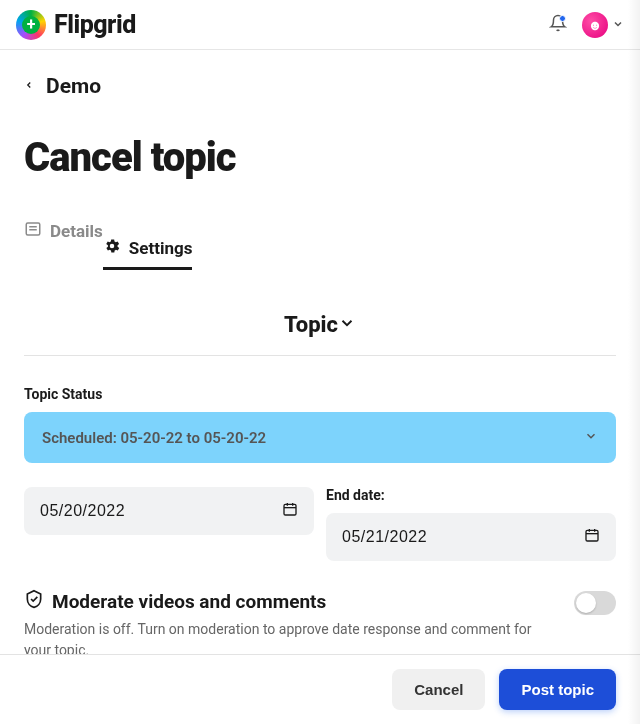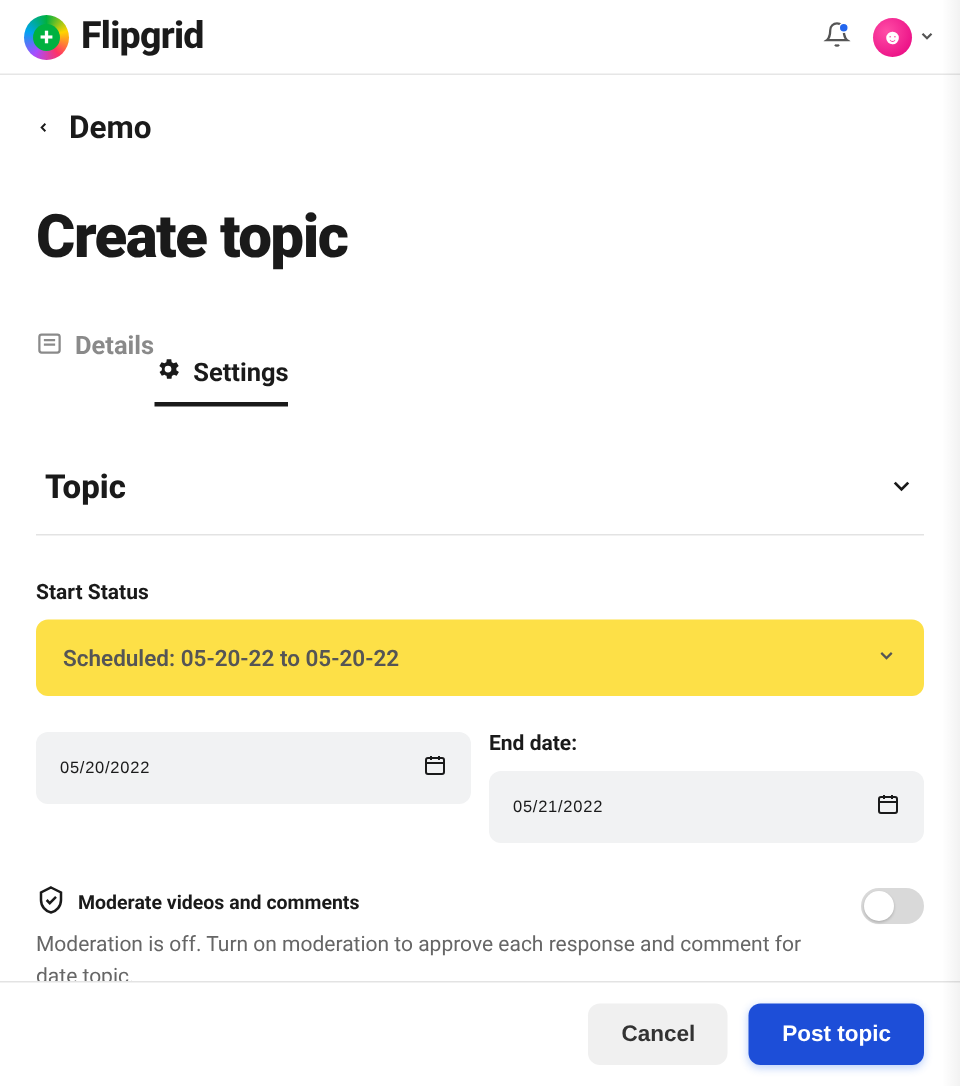--- a/index.html
+++ b/index.html
@@ -141,40 +141,40 @@
     color: #1a1a1a;
     border-bottom: 3px solid #1a1a1a;
     margin-top: 38px;
   }
   .tab svg { width: 18px; height: 18px; }
 
   
   .section-header {
     display: flex;
     align-items: center;
-    justify-content: space-between;
+    justify-content: center;
     padding: 12px 6px 18px 6px;
     border-bottom: 1px solid #e3e3e3;
     cursor: pointer;
   }
   .section-title {
     font-size: 22px;
     font-weight: 800;
   }
   .section-chevron svg { width: 18px; height: 18px; }
 
   .field-block { margin-top: 30px; }
   .field-label {
     font-size: 14px;
     font-weight: 700;
     margin-bottom: 10px;
     display: block;
   }
   .select-box {
-    background: #fde047;
+    background: #7dd3fc;
     border-radius: 8px;
     padding: 16px 18px;
     display: flex;
     align-items: center;
     justify-content: space-between;
     cursor: pointer;
   }
   .select-text {
     font-size: 15px;
     color: #555;
@@ -192,21 +192,21 @@
     background: #f1f2f3;
     border-radius: 8px;
     padding: 14px 16px;
     display: flex;
     align-items: center;
     justify-content: space-between;
   }
   .date-input {
     background: transparent;
     border: none;
-    font-size: 11px;
+    font-size: 16px;
     color: #1a1a1a;
     outline: none;
     letter-spacing: 0.5px;
     width: 100%;
   }
   .date-icon svg { width: 16px; height: 16px; }
 
   .moderate-block {
     margin-top: 28px;
     display: flex;
@@ -216,21 +216,21 @@
   }
   .moderate-left { flex: 1; }
   .moderate-header {
     display: flex;
     align-items: center;
     gap: 8px;
     margin-bottom: 6px;
   }
   .moderate-header svg { width: 20px; height: 20px; }
   .moderate-title {
-    font-size: 13px;
+    font-size: 19px;
     font-weight: 700;
   }
   .moderate-desc {
     font-size: 14px;
     color: #666;
     line-height: 1.5;
   }
   .toggle {
     width: 42px;
     height: 24px;
@@ -333,21 +333,21 @@
 
   <div class="breadcrumb">
     <span>
       <svg viewBox="0 0 24 24" fill="none" stroke="#1a1a1a" stroke-width="3">
           <polyline points="15 18 9 12 15 6"></polyline>
         </svg>
     </span>
     <span class="breadcrumb-text">Demo</span>
   </div>
 
-  <h1 class="page-title">Create topic</h1>
+  <h1 class="page-title">Cancel topic</h1>
 
   <div class="tabs">
     <div class="tab">
       <span>
         <svg viewBox="0 0 24 24" fill="none" stroke="#8a8a8a" stroke-width="2">
             <rect x="3" y="4" width="18" height="16" rx="2"></rect>
             <line x1="7" y1="9" x2="17" y2="9"></line>
             <line x1="7" y1="13" x2="17" y2="13"></line>
           </svg>
       </span>
@@ -366,21 +366,21 @@
   <div class="section-header">
     <span class="section-title">Topic</span>
     <span class="section-chevron">
       <svg viewBox="0 0 24 24" fill="none" stroke="#1a1a1a" stroke-width="2.5">
           <polyline points="6 9 12 15 18 9"></polyline>
         </svg>
     </span>
   </div>
 
   <div class="field-block">
-    <span class="field-label">Start Status</span>
+    <span class="field-label">Topic Status</span>
     <div class="select-box">
       <span class="select-text">Scheduled: 05-20-22 to 05-20-22</span>
       <span class="select-chevron">
         <svg viewBox="0 0 24 24" fill="none" stroke="#555" stroke-width="2.5">
             <polyline points="6 9 12 15 18 9"></polyline>
           </svg>
       </span>
     </div>
   </div>
 
@@ -418,21 +418,21 @@
     <div class="moderate-left">
       <div class="moderate-header">
         <span>
           <svg viewBox="0 0 24 24" fill="none" stroke="#1a1a1a" stroke-width="2">
               <path d="M12 2l8 4v6c0 5-3.5 9-8 10-4.5-1-8-5-8-10V6l8-4z"></path>
               <polyline points="8.5 12 11 14.5 16 9.5"></polyline>
             </svg>
         </span>
         <span class="moderate-title">Moderate videos and comments</span>
       </div>
-      <div class="moderate-desc">Moderation is off. Turn on moderation to approve each response and comment for date topic.</div>
+      <div class="moderate-desc">Moderation is off. Turn on moderation to approve date response and comment for your topic.</div>
     </div>
     <div class="toggle">
       <div class="toggle-knob"></div>
     </div>
   </div>
 
 </div>
 
 <div class="footer">
   <button class="btn btn-cancel">Cancel</button>

